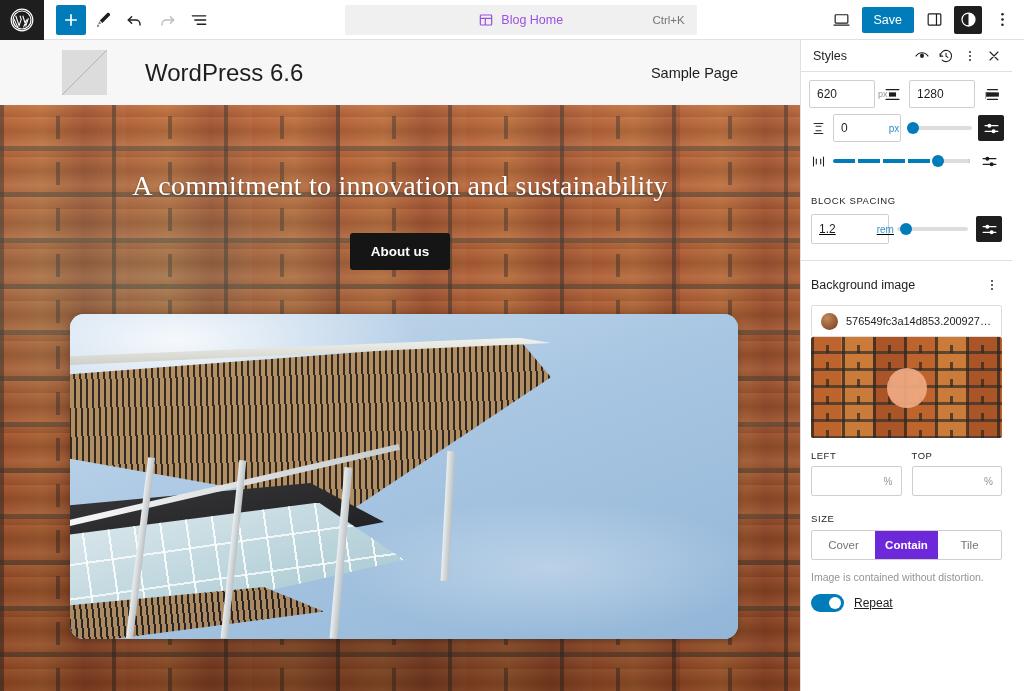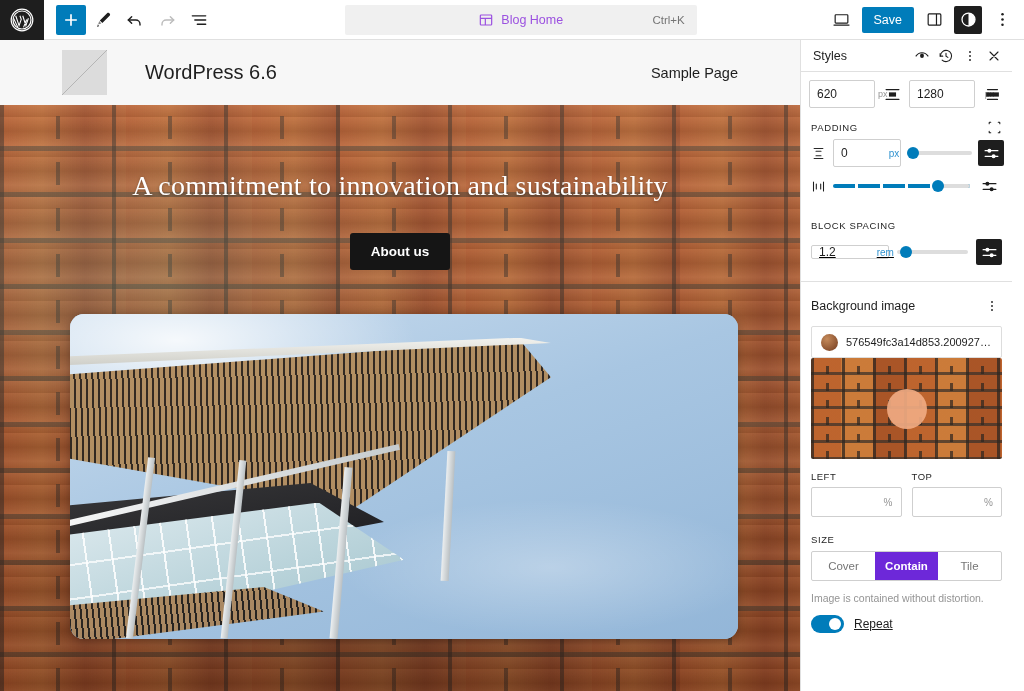--- a/index.html
+++ b/index.html
@@ -70,21 +70,21 @@
     padding: 0 62px; position: relative;
   }
   .logo-ph {
     width: 45px; height: 45px; background: #dcdcdc; position: relative; flex: none;
   }
   .logo-ph::after {
     content: ""; position: absolute; left: 0; top: 0; width: 100%; height: 100%;
     background: linear-gradient(to bottom right,
       transparent calc(50% - 0.7px), #b5b5b5 50%, transparent calc(50% + 0.7px));
   }
-  .site-title { margin-left: 38px; font-size: 20px; color: #1e1e1e; }
+  .site-title { margin-left: 38px; font-size: 24px; color: #1e1e1e; }
   .site-nav { margin-left: auto; font-size: 14.5px; color: #1e1e1e; cursor: pointer; }
 
   .brickwall {
     position: relative; height: 586px;
     background-color: #a8522c;
     background-image:
       linear-gradient(90deg, rgba(50,40,35,.55) 0 4px, transparent 4px 100%),
       linear-gradient(0deg, rgba(70,60,50,.55) 0 5px, transparent 5px 100%),
       repeating-linear-gradient(0deg,
         rgba(0,0,0,.10) 0px, rgba(255,255,255,.07) 12px,
@@ -508,29 +508,20 @@
           <span class="num-unit">px</span>
         </div>
         <button class="icon-btn">
           <svg viewBox="0 0 24 24" fill="none" stroke="currentColor" stroke-width="1.8" stroke-linecap="round">
             <path d="M5 5h14M5 19h14"></path>
               <rect x="3" y="9" width="18" height="6" fill="currentColor" stroke="none"></rect>
           </svg>
         </button>
       </div>
 
-      <div class="row" style="padding:8px 10px 2px 10px;">
-        <span class="sec-label">PADDING</span>
-        <span style="margin-left:auto;display:flex;">
-          <svg width="15" height="15" viewBox="0 0 24 24" fill="none" stroke="#1e1e1e" stroke-width="1.7" stroke-linecap="round">
-            <path d="M6 3.5H4.2A.7.7 0 0 0 3.5 4.2V6M18 3.5h1.8a.7.7 0 0 1 .7.7V6
-                     M6 20.5H4.2a.7.7 0 0 1-.7-.7V18M18 20.5h1.8a.7.7 0 0 0 .7-.7V18"></path>
-          </svg>
-        </span>
-      </div>
 
       <div class="row" style="padding:2px 8px 0 8px; gap:6px;">
         <span style="display:flex;width:18px;justify-content:center;">
           <svg width="15" height="15" viewBox="0 0 24 24" fill="none" stroke="#1e1e1e" stroke-width="1.7" stroke-linecap="round">
             <path d="M5 4h14M5 20h14M8 8.5h8M8 15.5h8" stroke-dasharray="0" opacity=".95"></path>
           </svg>
         </span>
         <div class="num-input" style="width:68px;">
           <span class="num-val">0</span>
           <span class="num-unit blue">px</span>
@@ -565,21 +556,21 @@
               <circle cx="9" cy="8" r="1.9" fill="currentColor"></circle>
             <circle cx="15" cy="16" r="1.9" fill="currentColor"></circle>
           </svg>
         </button>
       </div>
 
       <div style="padding:16px 20px 2px 10px;">
         <span class="sec-label">BLOCK SPACING</span>
       </div>
       <div class="row" style="padding:4px 10px 0 10px; gap:8px;">
-        <div class="num-input" style="width:78px;height:14px;text-decoration:underline;">
+        <div class="num-input" style="width:78px;height:30px;text-decoration:underline;">
           <span class="num-val">1.2</span>
           <span class="num-unit blue">rem</span>
         </div>
         <div class="slider" style="flex:1;">
           <div class="track"></div>
           <div class="thumb" style="left:4%;"></div>
         </div>
         <button class="icon-btn dark">
           <svg viewBox="0 0 24 24" fill="none" stroke="currentColor" stroke-width="1.8" stroke-linecap="round">
             <path d="M3 8h18M3 16h18"></path>

